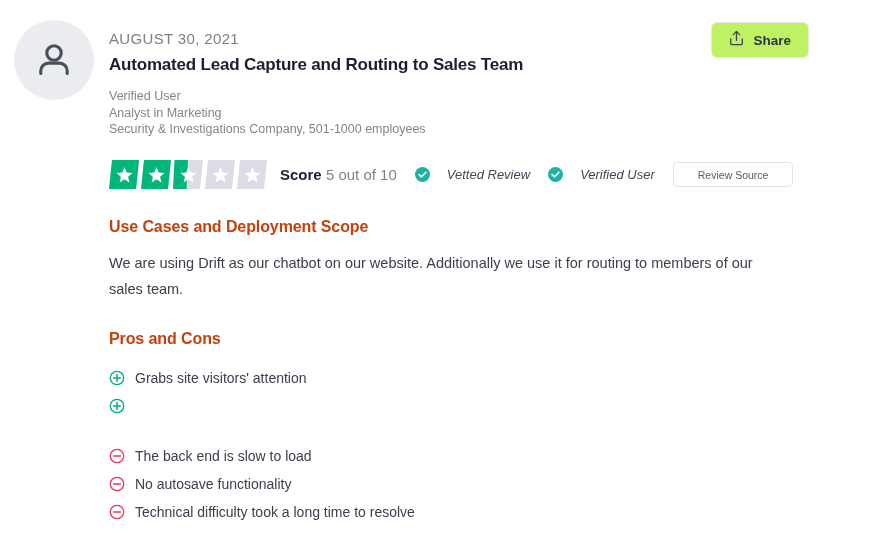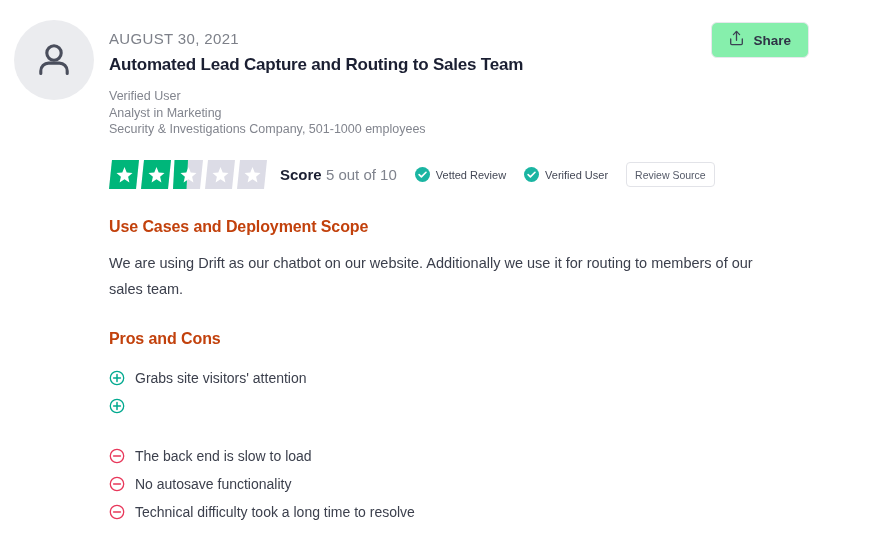--- a/index.html
+++ b/index.html
@@ -76,21 +76,21 @@
   
   .share-button {
     position: absolute;
     right: 76px;
     top: 22px;
     display: inline-flex;
     align-items: center;
     gap: 9px;
     height: 36px;
     padding: 0 17px;
-    background: #86efac;
+    background: #bef264;
     border: 1px solid #e7e8ec;
     border-radius: 6px;
     cursor: pointer;
     box-sizing: border-box;
   }
   .share-label {
     font-size: 13.5px;
     font-weight: bold;
     color: #2f3446;
   }
@@ -141,34 +141,35 @@
     text-align: right;
   }
   .score-text b {
     color: #1b1f32;
     font-weight: bold;
   }
 
   .badge {
     display: inline-flex;
     align-items: center;
-    gap: 6px;
-    font-size: 11px;
+    gap: 17px;
+    font-size: 13px;
     color: #434755;
     margin-right: 18px;
     white-space: nowrap;
+    font-style: italic;
   }
   .badge svg { display: block; flex: none; }
 
   .review-source-pill {
     display: inline-flex;
     align-items: center;
     justify-content: center;
     height: 25px;
-    padding: 0 8px;
+    padding: 0 24px;
     border: 1px solid #e2e3e8;
     border-radius: 4px;
     background: #fff;
     font-size: 10.5px;
     color: #555a68;
     cursor: pointer;
     white-space: nowrap;
     box-sizing: border-box;
   }
 

